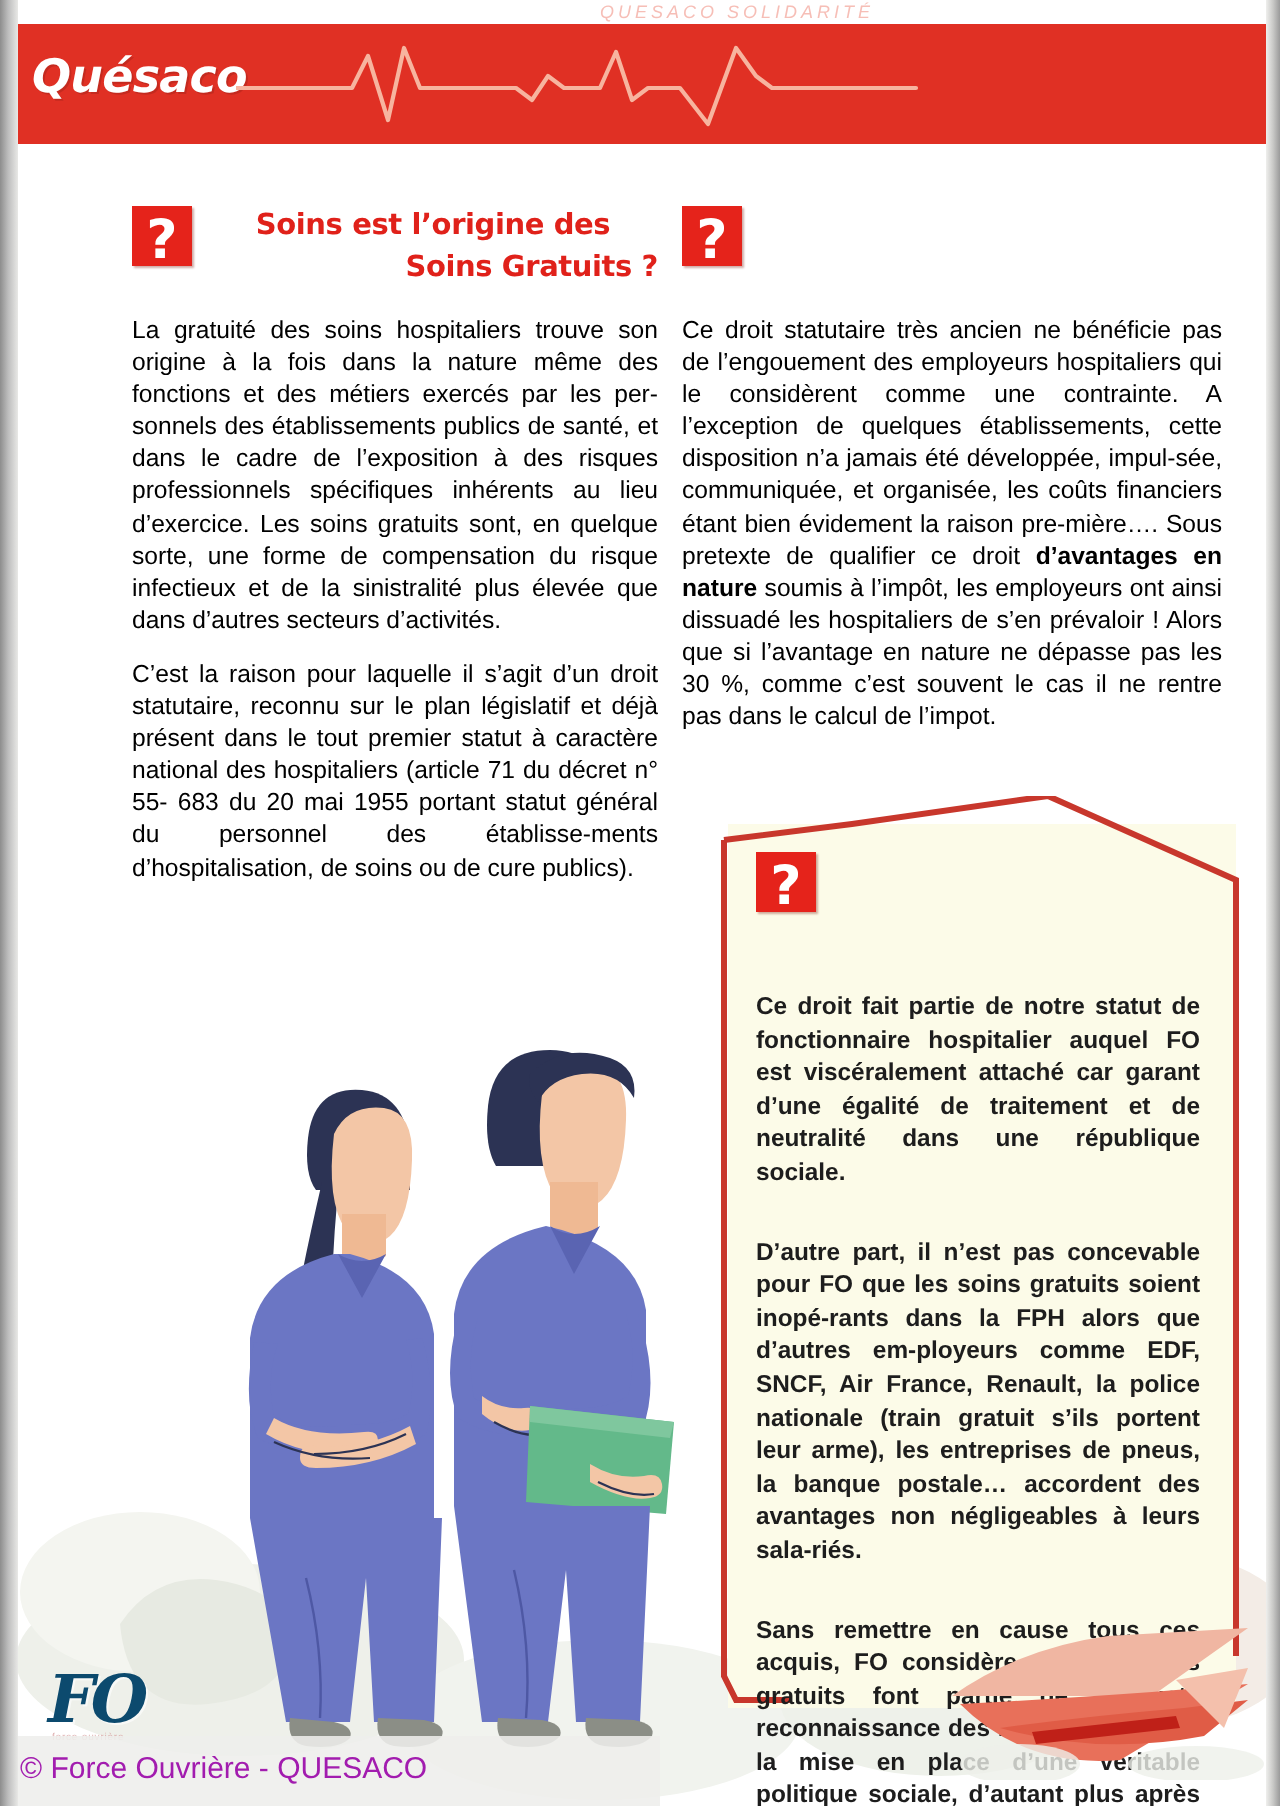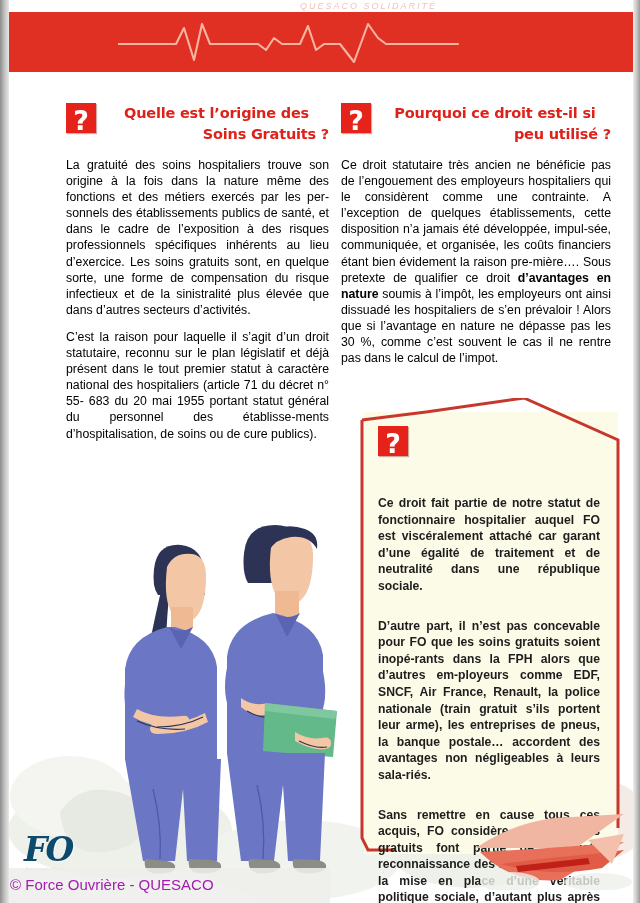--- a/index.html
+++ b/index.html
@@ -236,47 +236,44 @@
 </head>
 <body>
 
 <div class="page">
 
   <div class="scan-edge-left"></div>
   <div class="scan-edge-right"></div>
 
   <div class="header">
     <div class="header-ghost">QUESACO       SOLIDARITÉ</div>
+    <div class="header-title">Quésaco</div>
     <svg class="header-ecg" width="410" height="46" viewBox="0 0 410 46">
       <polyline points="0,24 58,24 66,8 76,40 84,4 92,24 140,24 148,30 156,18 164,24 182,24 190,6 198,30 206,24 222,24 236,42 250,4 260,18 268,24 340,24" fill="none" stroke="#f7b49f" stroke-width="2.1" stroke-linejoin="round" stroke-linecap="round"></polyline>
     </svg>
   </div>
 
   <div class="col-left">
     <div class="qhead">
       <div class="q-icon">
         <span>?</span>
       </div>
       <div class="qhead-text">
-        <span>Quelle est l’origine des</span>
+        <span>Soins est l’origine des</span>
         <span class="l2">Soins Gratuits ?</span>
       </div>
     </div>
     <p class="body">La gratuité des soins hospitaliers trouve son origine à la fois dans la nature même des fonctions et des métiers exercés par les per-sonnels des établissements publics de santé, et dans le cadre de l’exposition à des risques professionnels spécifiques inhérents au lieu d’exercice. Les soins gratuits sont, en quelque sorte, une forme de compensation du risque infectieux et de la sinistralité plus élevée que dans d’autres secteurs d’activités.</p>
     <p class="body">C’est la raison pour laquelle il s’agit d’un droit statutaire, reconnu sur le plan législatif et déjà présent dans le tout premier statut à caractère national des hospitaliers (article 71 du décret n° 55- 683 du 20 mai 1955 portant statut général du personnel des établisse-ments d’hospitalisation, de soins ou de cure publics).</p>
   </div>
 
   <div class="col-right">
     <div class="qhead">
       <div class="q-icon">
         <span>?</span>
-      </div>
-      <div class="qhead-text">
-        <span>Pourquoi ce droit est-il si</span>
-        <span class="l2">peu utilisé ?</span>
       </div>
     </div>
     <p class="body"><span>Ce droit statutaire très ancien ne bénéficie pas de l’engouement des employeurs hospitaliers qui le considèrent comme une contrainte. A l’exception de quelques établissements, cette disposition n’a jamais été développée, impul-sée, communiquée, et organisée, les coûts financiers étant bien évidement la raison pre-mière…. Sous  pretexte de qualifier ce droit </span><b>d’avantages en nature</b><span> soumis à l’impôt, les employeurs ont ainsi dissuadé les hospitaliers de s’en prévaloir ! Alors que si l’avantage en nature ne dépasse pas les 30 %, comme c’est souvent le cas il ne rentre pas dans le calcul de l’impot.</span></p>
   </div>
 
   <svg class="illus" viewBox="0 0 360 440">
 
     <g>
       <path d="M196 120 q-2 -28 -24 -30 q-24 -2 -27 24 q-2 18 4 26 l47 0 z" fill="#2c3354"></path>
       <path d="M152 136 q-6 26 -10 46 q-3 16 6 18 q8 1 9 -16 q1 -22 3 -44 z" fill="#2c3354"></path>

